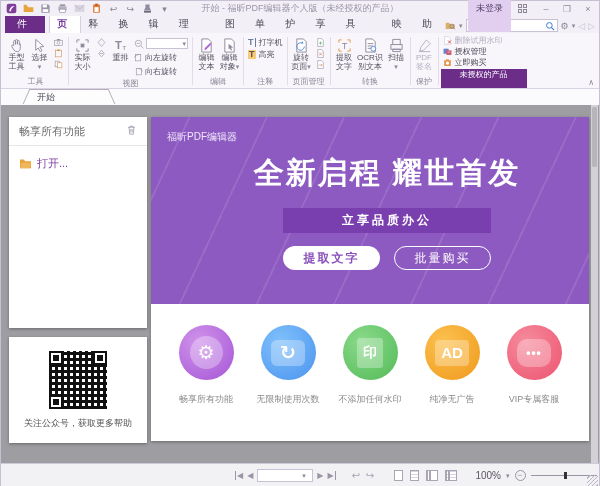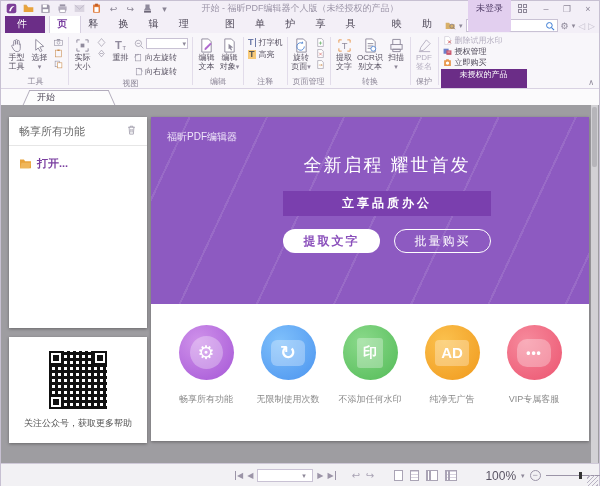--- a/index.html
+++ b/index.html
@@ -55,48 +55,48 @@
   .rot-row svg { width:9px; height:9px; }
   .muted .rlb, .muted { color:#b4aec0; }
   .ua-group { width:86px; display:flex; flex-direction:column; }
   .ua-rows { flex:1; padding:1px 2px; }
   .ua-row { display:flex; align-items:center; gap:3px; font-size:8px; height:11px; white-space:nowrap; color:#4c4656; }
   .ua-row.disabled { color:#b4aec0; }
   .ua-label { background:#6b2d87; color:#fff; font-size:8px; text-align:center; height:29px; line-height:11px; }
   .collapse-btn { position:absolute; right:5px; bottom:1px; color:#8d8798; font-size:8px; }
 
   
-  .tabbar { height:16px; background:#fbfafc; display:flex; align-items:center; flex:0 0 auto; }
+  .tabbar { height:16px; background:#fbfafc; display:flex; align-items:flex-start; flex:0 0 auto; }
   .doc-tab { position:relative; margin-left:32px; width:72px; height:15px; background:#fdfdfd; border-top:1px solid #b3adbd; font-size:9px; color:#4c4656; display:flex; align-items:center; padding-left:4px; }
   .doc-tab::before, .doc-tab::after { content:""; position:absolute; top:-1px; bottom:0; width:14px; background:#fdfdfd; }
   .doc-tab::before { left:-7px; transform:skewX(-24deg); border-left:1px solid #b3adbd; border-top:1px solid #b3adbd; }
   .doc-tab::after { right:-7px; transform:skewX(24deg); border-right:1px solid #b3adbd; border-top:1px solid #b3adbd; }
   .doc-tab span { position:relative; z-index:1; }
 
   
   .workspace { position:relative; height:358px; background:#9e9da1; flex:0 0 auto; }
   .card { position:absolute; background:#fff; box-shadow:0 1px 3px rgba(0,0,0,.35); }
   .recent-card { left:8px; top:12px; width:138px; height:211px; }
   .recent-head { height:29px; display:flex; align-items:center; padding:0 10px; border-bottom:1px solid #e6e6e6; color:#6e6e6e; font-size:11px; }
   .trash { margin-left:auto; }
   .trash svg { width:11px; height:12px; }
-  .open-row { display:flex; align-items:center; gap:5px; padding:10px; color:#7a3fa0; font-weight:bold; font-size:11px; }
+  .open-row { display:flex; align-items:center; gap:5px; padding:10px; color:#7a3fa0; font-weight:normal; font-size:11px; }
   .open-row svg { width:13px; height:11px; }
   .qr-card { left:8px; top:232px; width:138px; height:106px; display:flex; flex-direction:column; align-items:center; justify-content:center; }
   .qr { position:relative; width:58px; height:58px; background-image:repeating-linear-gradient(0deg,#111 0 3px,transparent 3px 6px),repeating-linear-gradient(90deg,#111 0 3px,#fff 3px 6px); }
   .finder { position:absolute; width:14px; height:14px; border:2px solid #111; background:#fff; }
   .finder::after { content:""; position:absolute; left:2px; top:2px; width:6px; height:6px; background:#111; }
   .f-tl { left:0; top:0; } .f-tr { right:0; top:0; } .f-bl { left:0; bottom:0; }
   .qr-caption { margin-top:8px; font-size:9px; color:#555; }
 
   .main-card { left:150px; top:12px; width:438px; height:324px; display:flex; flex-direction:column; }
   .banner { height:187px; background:#8d5ac1; background-image:repeating-linear-gradient(115deg, rgba(255,255,255,0) 0 34px, rgba(255,255,255,.10) 34px 36px, rgba(255,255,255,0) 36px 70px); position:relative; color:#fff; }
   .brand { position:absolute; left:16px; top:13px; font-size:10px; color:#f0e6fa; }
   .banner-center { position:absolute; left:0; right:0; top:36px; display:flex; flex-direction:column; align-items:center; }
-  .headline { font-size:18px; font-weight:normal; letter-spacing:2px; margin-left:34px; }
+  .headline { font-size:30px; font-weight:bold; letter-spacing:2px; margin-left:34px; }
   .badge { margin-top:14px; margin-left:34px; width:208px; height:25px; background:#7a3fae; display:flex; align-items:center; justify-content:center; font-size:12px; font-weight:bold; letter-spacing:3px; position:relative; }
   .badge::before, .badge::after { content:""; position:absolute; top:-4px; width:12px; height:25px; background:#5f2f8c; z-index:-1; }
   .badge::before { left:-7px; transform:skewY(-14deg); }
   .badge::after { right:-7px; transform:skewY(14deg); }
   .banner-btns { margin-top:13px; margin-left:34px; display:flex; gap:14px; }
   .pill { width:97px; height:24px; border-radius:12px; display:flex; align-items:center; justify-content:center; font-size:12px; letter-spacing:2px; }
   .pill.solid { background:#fff; color:#8a4fbb; font-weight:bold; }
   .pill.outline { border:1px solid #fff; color:#fff; }
 
   .features { flex:1; display:flex; align-items:center; justify-content:space-around; padding:0 14px 14px; }
@@ -124,21 +124,21 @@
   .bar-l { border-left:1px solid #9b94a7; padding-left:1px; }
   .bar-r { border-right:1px solid #9b94a7; padding-right:1px; }
   .page-box { width:56px; height:13px; border:1px solid #c9c2d4; background:#fff; display:flex; align-items:center; }
   .page-box input { border:none; outline:none; width:44px; font-size:9px; background:transparent; }
   .sb-hist { display:flex; gap:6px; margin-left:16px; font-size:10px; color:#a9a3b4; }
   .sb-layouts { display:flex; gap:7px; margin-left:20px; align-items:center; }
   .lay { width:9px; height:11px; border:1px solid #aaa4b5; background:#fff; }
   .lay.two { width:12px; border-left:5px double #aaa4b5; }
   .lay.lines { background:repeating-linear-gradient(0deg,#fff 0 2px,#d8d3e0 2px 3px); }
   .sb-zoom { display:flex; align-items:center; gap:5px; margin-left:18px; }
-  .zoom-text { color:#5a5564; font-size:12px;margin-left:10px; }
+  .zoom-text { color:#5a5564; font-size:10px; }
   .zbtn { width:11px; height:11px; border:1px solid #9b94a7; border-radius:50%; display:flex; align-items:center; justify-content:center; font-size:9px; line-height:1; color:#9b94a7; }
   .zslider { width:66px; height:1px; background:#9b94a7; position:relative; }
   .zhandle { position:absolute; left:50%; top:-3px; width:3px; height:7px; background:#333; }
   .grip { position:absolute; right:1px; bottom:1px; width:11px; height:11px; background:repeating-linear-gradient(135deg, transparent 0 2px, #b9b3c4 2px 3px); }
   svg { overflow:visible; }
 </style>
 </head>
 <body>
 
 <div class="win">

